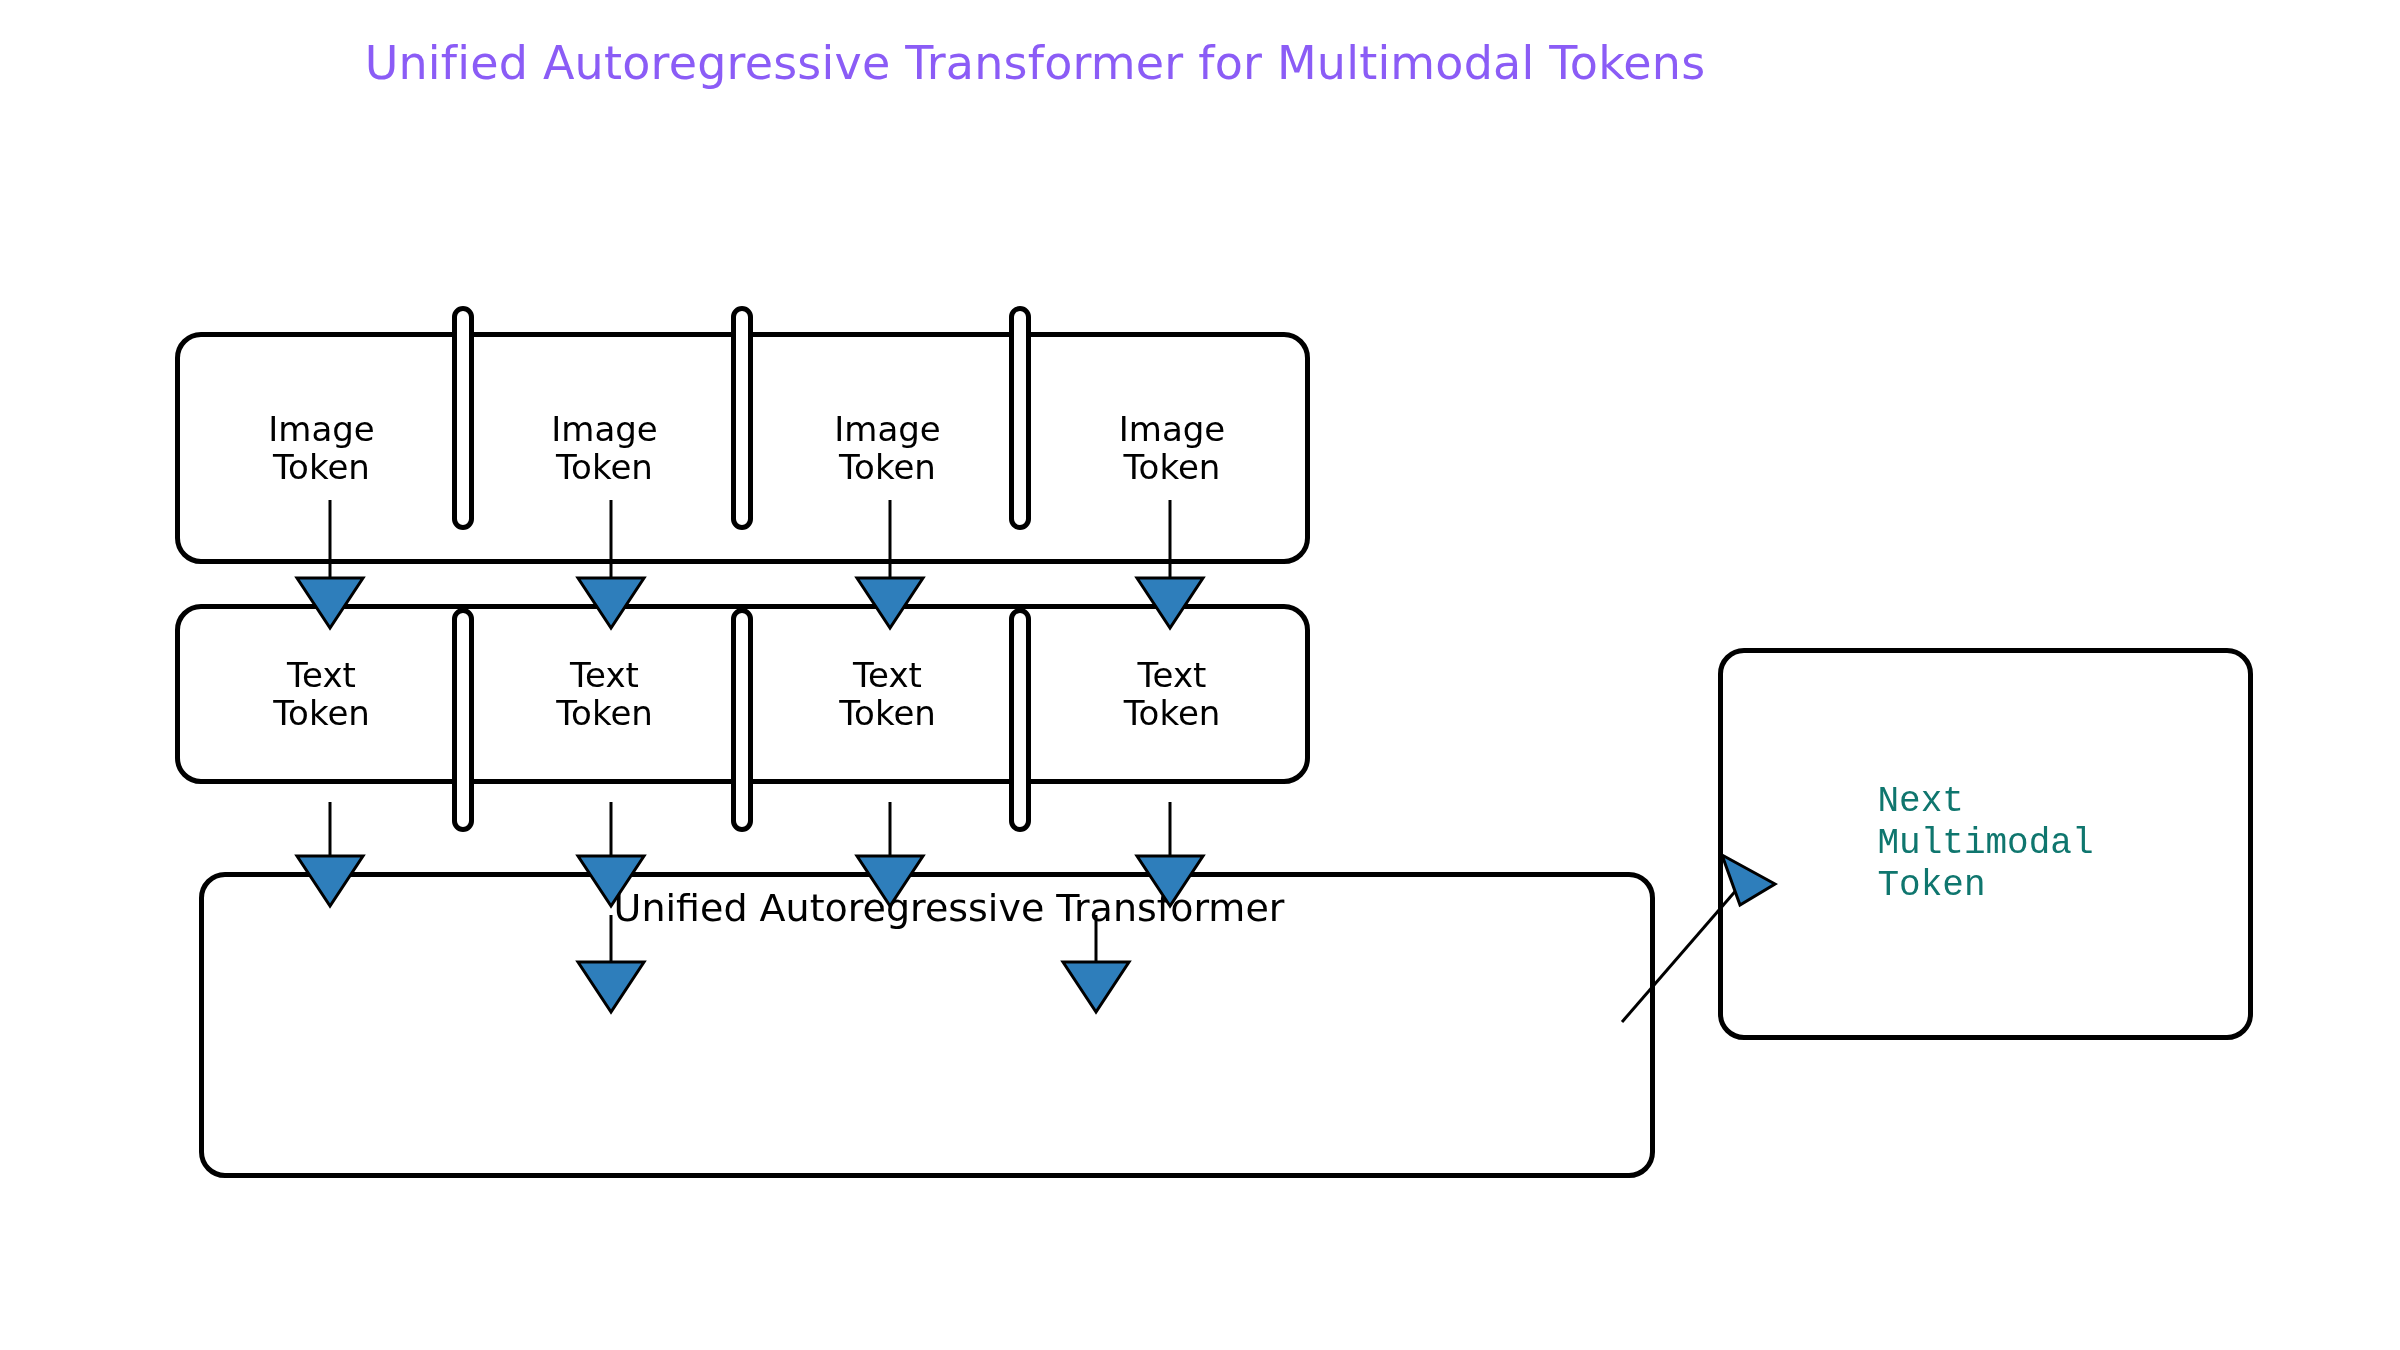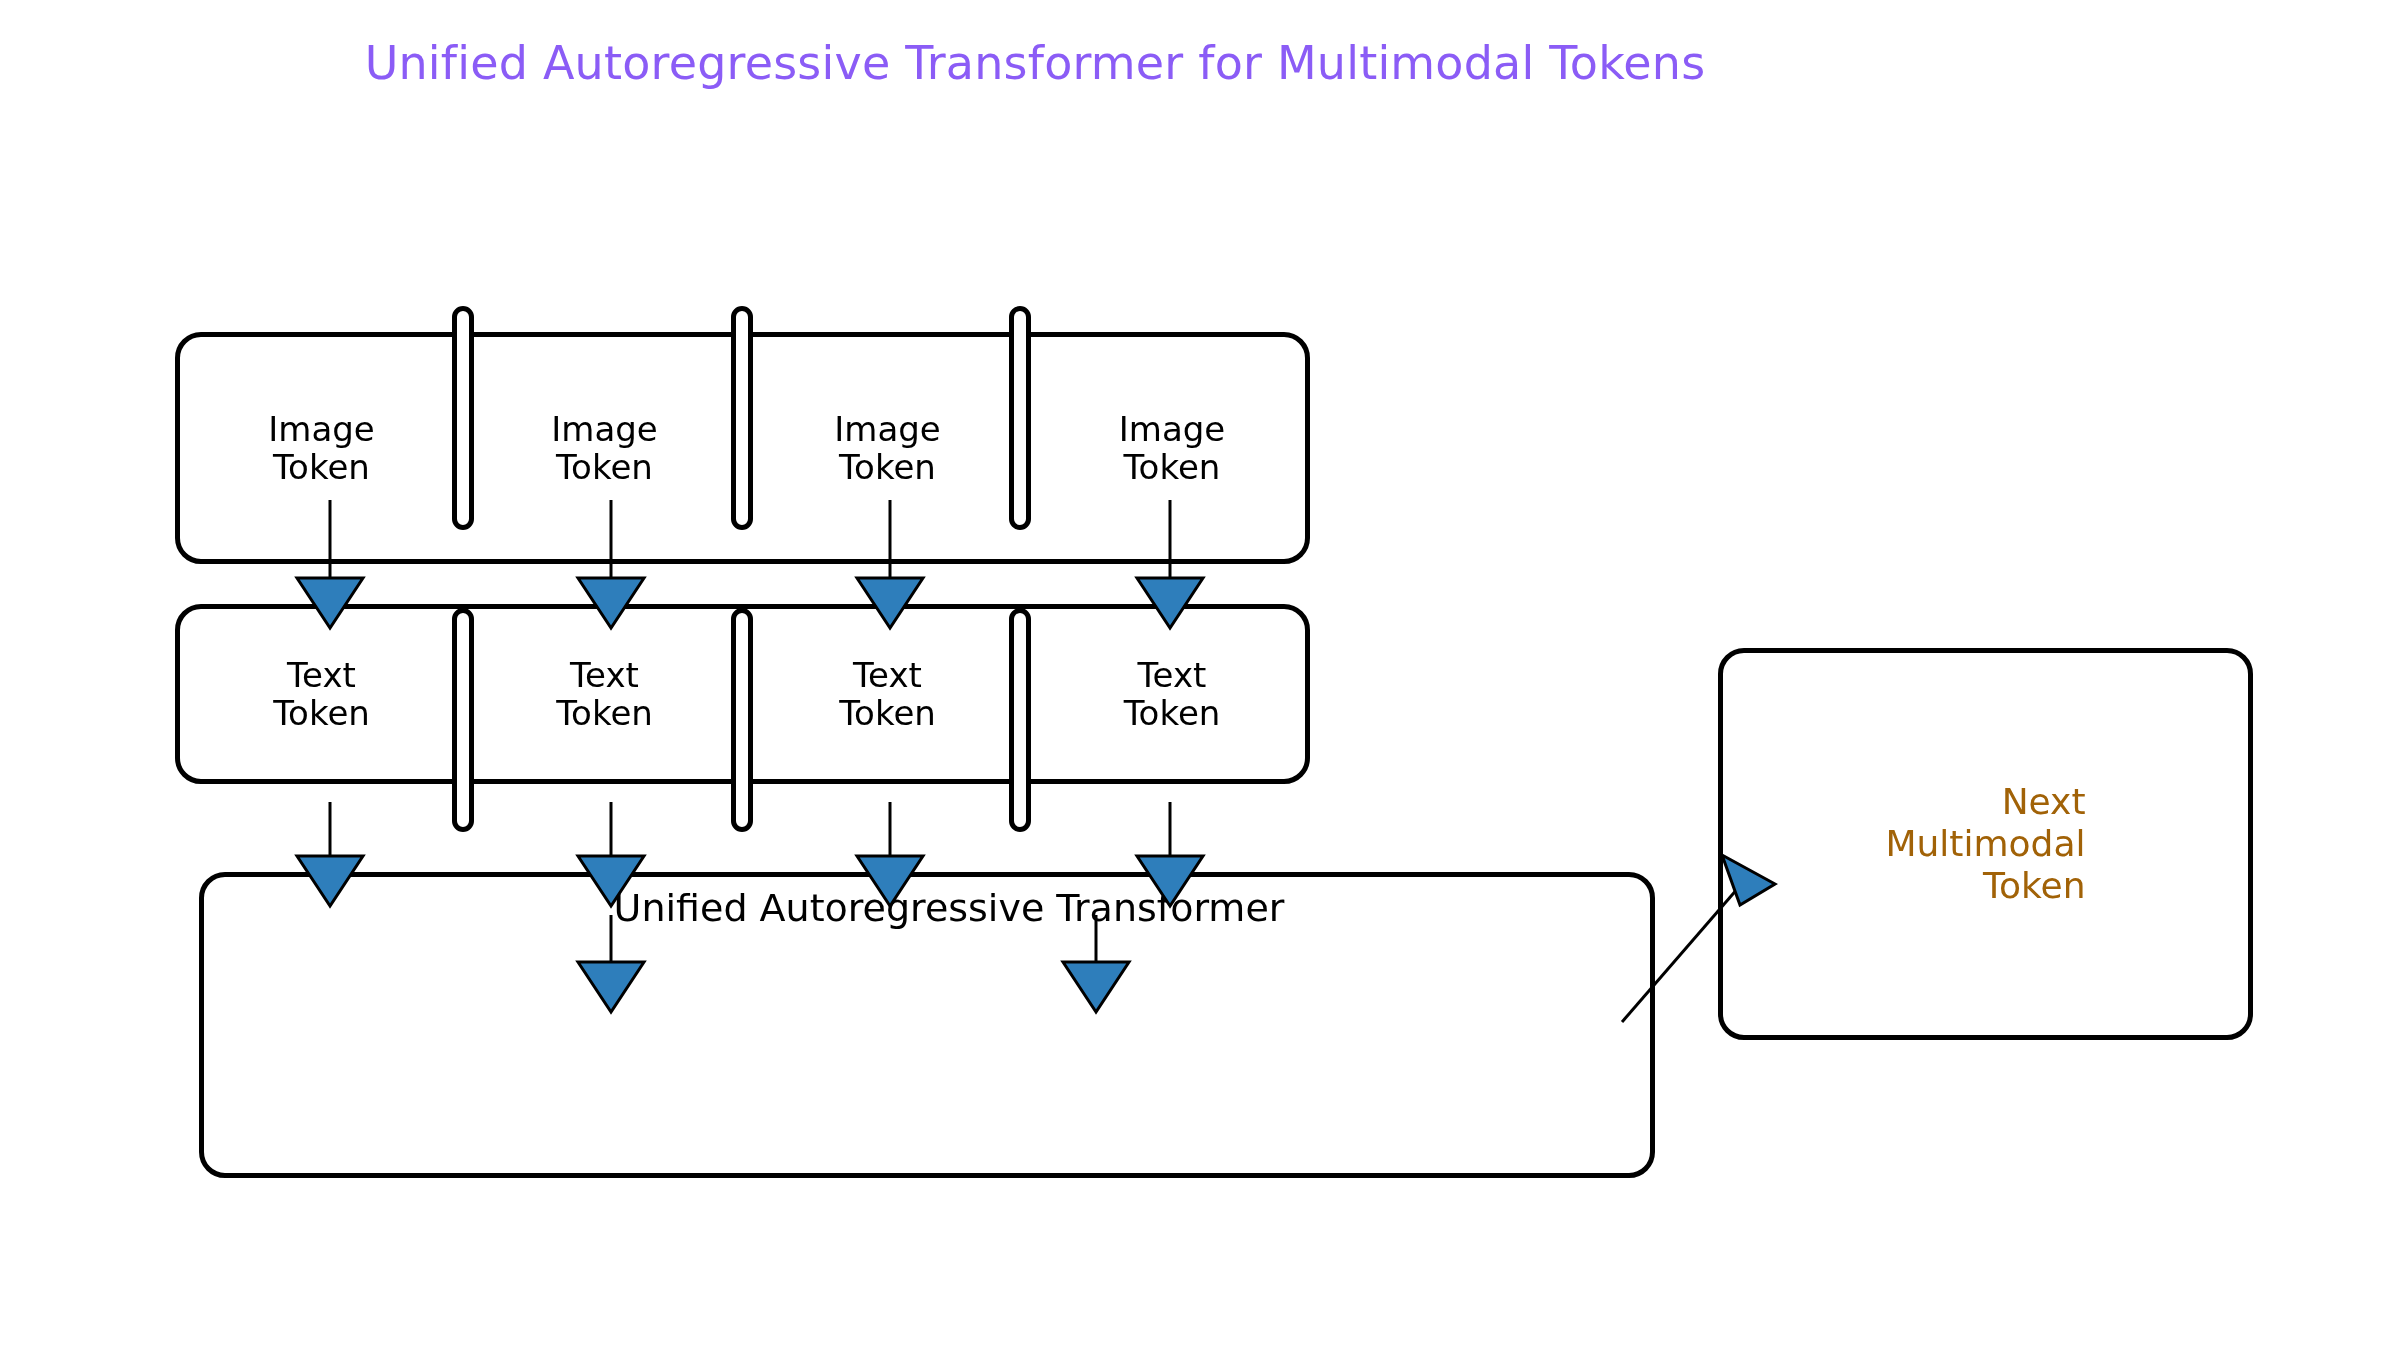--- a/index.html
+++ b/index.html
@@ -103,23 +103,24 @@
     border: 5px solid #000000;
     border-radius: 26px;
     background: #ffffff;
     display: flex;
     align-items: center;
     justify-content: center;
   }
   #next-token-label {
     font-size: 36px;
     line-height: 1.16;
-    text-align: right;
-    color: #a16207;
+    text-align: left;
+    color: #0f766e;
     white-space: pre-line;
+    font-family: Liberation Mono, monospace;
   }
 
   
   #arrow-layer,
   #arrow-layer-top {
     position: absolute;
     left: 0;
     top: 0;
     width: 2400px;
     height: 1350px;

